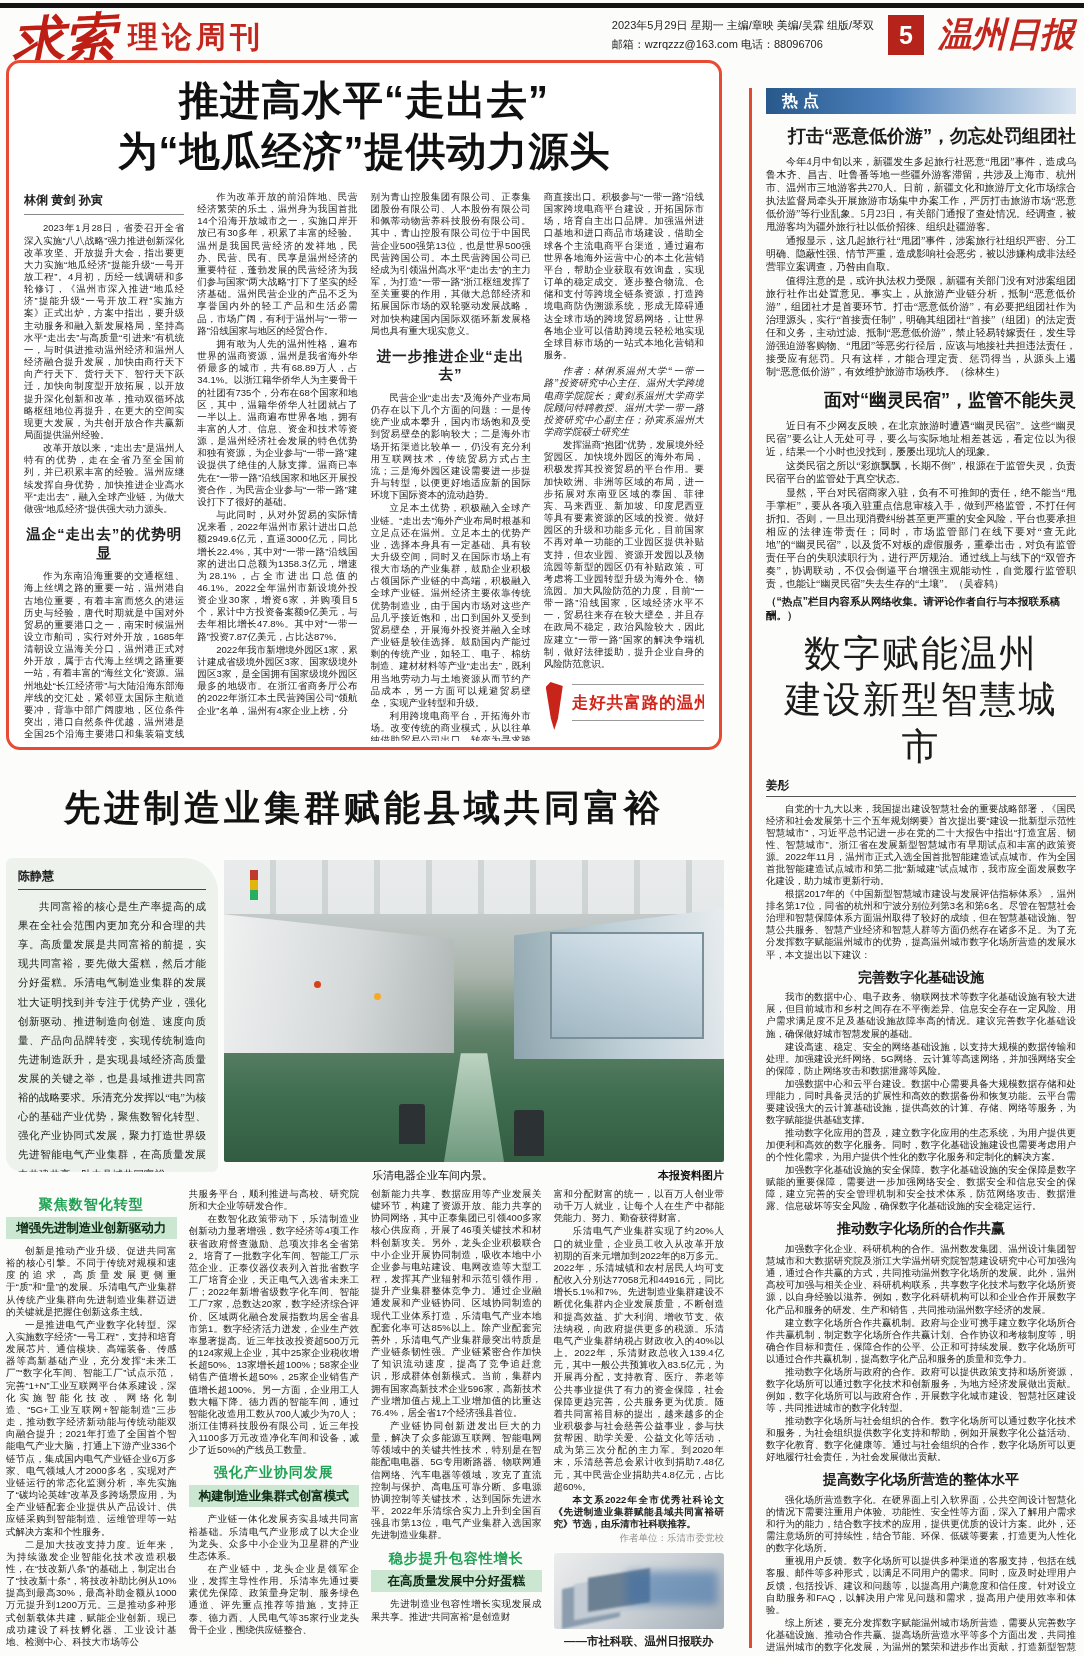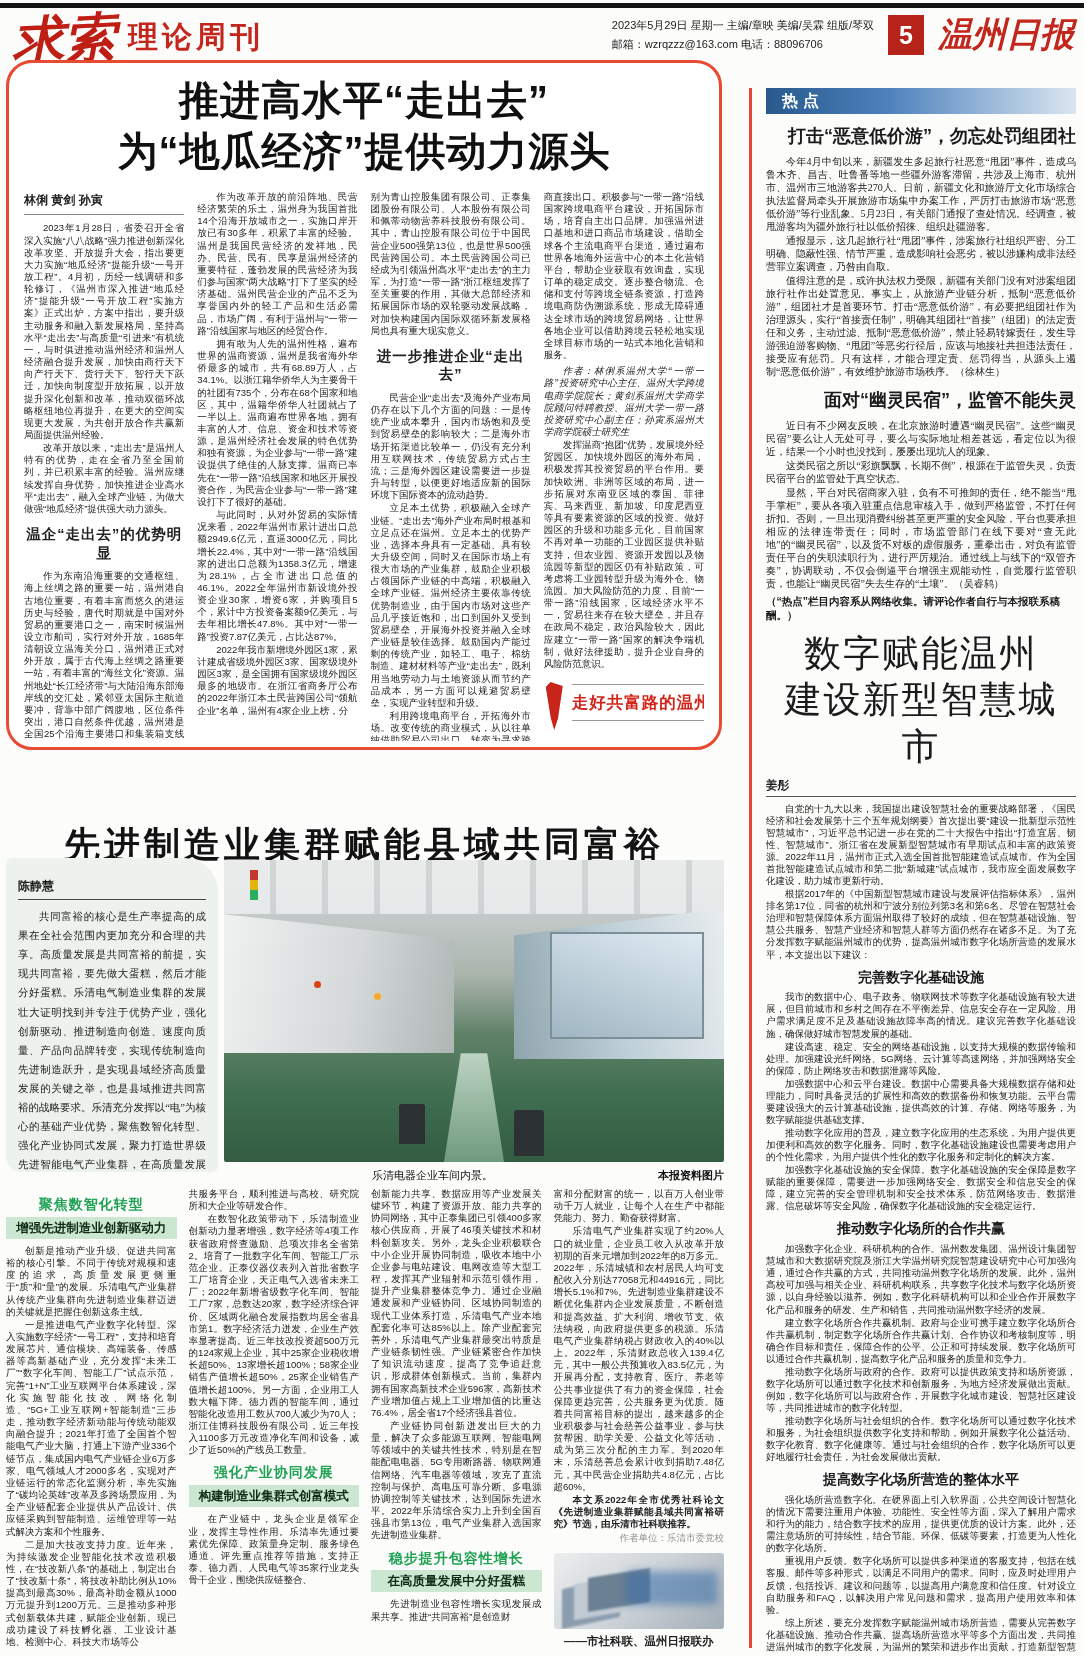--- a/index.html
+++ b/index.html
@@ -12,21 +12,21 @@
   .brand-script{font-family:"Liberation Serif",serif;font-style:italic;font-weight:bold;font-size:52px;
     color:#bf1e15;line-height:.9;transform:rotate(-3deg);margin-top:10px;}
   .brand-title{font-size:30px;font-weight:900;color:#c3261c;margin-left:12px;letter-spacing:4px;margin-top:4px;}
   .mast-info{margin-left:auto;font-size:11px;color:#222;line-height:1.7;text-align:left;}
   .page-num{width:36px;height:40px;background:#b5231b;color:#fff;font-weight:bold;font-size:25px;
     display:flex;align-items:center;justify-content:center;margin:0 14px;}
   .paper-name{font-family:"Liberation Serif",serif;font-style:italic;font-weight:bold;font-size:34px;color:#c3261c;white-space:nowrap;}
 
   
   .lead-box{position:absolute;left:6px;top:60px;width:710px;height:684px;border:3px solid #e84a33;
-    border-radius:26px;background:#fff;overflow:hidden;}
+    border-radius:14px;background:#fff;overflow:hidden;}
   .lead-title{text-align:center;font-weight:900;font-size:40px;line-height:1.28;margin-top:12px;
     letter-spacing:1px;color:#101010;}
   .lead-cols{position:absolute;left:15px;right:15px;top:128px;bottom:6px;display:flex;gap:13px;overflow:hidden;}
   .col{flex:1 1 0;overflow:hidden;font-size:9.5px;line-height:1.28;text-align:justify;color:#222;}
   .authors{font-weight:bold;font-size:12px;padding:2px 0 6px;border-bottom:1px solid #888;margin-bottom:7px;}
 
   
   .blk{margin:0 0 1px;}
   .blk.p{text-indent:2em;}
   .blk.c{text-indent:0;}
@@ -54,24 +54,24 @@
     display:flex;align-items:center;margin-bottom:8px;}
   .hot-title{font-family:Liberation Sans, sans-serif;font-weight:bold;font-size:18px;text-align:right;margin:10px 0 7px;}
   .hot-body{font-family:"Liberation Serif",serif;font-size:10px;line-height:1.3;text-align:justify;}
   .hot-note{font-weight:bold;font-size:10.5px;margin:5px 0 8px;}
   .dig-title{font-family:"Liberation Serif",serif;font-weight:400;font-size:37px;text-align:center;
     line-height:1.25;margin:8px 0 8px;letter-spacing:2px;}
   .dig-author{font-weight:bold;font-size:11.5px;border-bottom:1px solid #555;padding-bottom:3px;margin-bottom:6px;}
   .dig-body{font-size:9.5px;line-height:1.27;text-align:justify;}
 
   
-  .mid-title{position:absolute;left:6px;top:821px;width:716px;text-align:center;
+  .mid-title{position:absolute;left:6px;top:784px;width:716px;text-align:center;
     font-family:"Liberation Serif",serif;font-weight:900;font-size:36px;letter-spacing:4px;color:#121212;}
   .intro-panel{position:absolute;left:6px;top:858px;width:212px;height:314px;background:#edf2ec;
-    border-radius:6px 34px 6px 16px;padding:20px 12px;box-sizing:border-box;overflow:hidden;}
+    border-radius:6px 34px 6px 16px;padding:10px 12px;box-sizing:border-box;overflow:hidden;}
   .intro-author{font-weight:bold;font-size:12px;border-bottom:1px solid #444;padding-bottom:4px;margin-bottom:7px;}
   .intro-text{font-family:"Liberation Serif",serif;font-size:10.5px;line-height:1.82;text-align:justify;text-indent:2em;}
 
   
   .photo{position:absolute;left:224px;top:860px;width:500px;height:302px;overflow:hidden;border-radius:2px;
     background:linear-gradient(#dadedf 0%,#c6cccd 16%,#aab4ab 38%,#5f8168 58%,#3f6e50 78%,#335c42 100%);}
   .ph-ceiling{position:absolute;left:0;top:0;width:100%;height:18%;
     background:repeating-linear-gradient(90deg,#eceeee 0 46px,#cfd4d4 46px 52px);opacity:.85;}
   .ph-machines-left{position:absolute;left:0;top:18%;width:46%;height:46%;
     background:linear-gradient(100deg,#f0f1f1 0%,#d5d9da 55%,#aeb6b4 100%);
@@ -258,20 +258,21 @@
         <div class="blk p">一是推进电气产业数字化转型。深入实施数字经济“一号工程”，支持和培育发展芯片、通信模块、高端装备、传感器等高新基础产业，充分发挥“未来工厂”“数字化车间、智能工厂”试点示范，完善“1+N”工业互联网平台体系建设，深化实施智能化技改、网络化制造、“5G+工业互联网+智能制造”三步走，推动数字经济新动能与传统动能双向融合提升；2021年打造了全国首个智能电气产业大脑，打通上下游产业336个链节点，集成国内电气产业链企业6万多家、电气领域人才2000多名，实现对产业链运行的常态化监测分析，率先实施了“碳均论英雄”改革及多跨场景应用，为全产业链配套企业提供从产品设计、供应链采购到智能制造、运维管理等一站式解决方案和个性服务。</div>
         <div class="blk p">二是加大技改支持力度。近年来，为持续激发企业智能化技术改造积极性，在“技改新八条”的基础上，制定出台了“技改新十条”，将技改补助比例从10%提高到最高30%，最高补助金额从1000万元提升到1200万元。三是推动多种形式创新载体共建，赋能企业创新。现已成功建设了科技孵化器、工业设计基地、检测中心、科技大市场等公</div>
       </div>
   </div>
   <div class="col">
     <div>
         <div class="blk c">共服务平台，顺利推进与高校、研究院所和大企业等研发合作。</div>
         <div class="blk p">在数智化政策带动下，乐清制造业创新动力显著增强，数字经济等4项工作获省政府督查激励、总项次排名全省第2。培育了一批数字化车间、智能工厂示范企业。正泰仪器仪表列入首批省数字工厂培育企业，天正电气入选省未来工厂；2022年新增省级数字化车间、智能工厂7家，总数达20家，数字经济综合评价、区域两化融合发展指数均居全省县市第1。数字经济活力迸发，企业生产效率显著提高。近三年技改投资超500万元的124家规上企业，其中25家企业税收增长超50%、13家增长超100%；58家企业销售产值增长超50%，25家企业销售产值增长超100%。另一方面，企业用工人数大幅下降。德力西的智能车间，通过智能化改造用工数从700人减少为70人；浙江佳博科技股份有限公司，近三年投入1100多万元改造净化车间和设备，减少了近50%的产线员工数量。</div>
         <div class="blk g1">强化产业协同发展</div>
         <div class="blk g2">构建制造业集群式创富模式</div>
+        <div class="blk p">产业链一体化发展夯实县域共同富裕基础。乐清电气产业形成了以大企业为龙头、众多中小企业为卫星群的产业生态体系。</div>
         <div class="blk p">在产业链中，龙头企业是领军企业，发挥主导性作用。乐清率先通过要素优先保障、政策量身定制、服务绿色通道、评先重点推荐等措施，支持正泰、德力西、人民电气等35家行业龙头骨干企业，围绕供应链整合、</div>
       </div>
   </div>
   <div class="col">
     <div>
         <div class="blk c">创新能力共享、数据应用等产业发展关键环节，构建了资源开放、能力共享的协同网络，其中正泰集团已引领400多家核心供应商，开展了46项关键技术和材料创新攻关。另外，龙头企业积极联合中小企业开展协同制造，吸收本地中小企业参与电站建设、电网改造等大型工程，发挥其产业辐射和示范引领作用，提升产业集群整体竞争力。通过企业融通发展和产业链协同、区域协同制造的现代工业体系打造，乐清电气产业本地配套化率可达85%以上。除产业配套完善外，乐清电气产业集群最突出特质是产业链条韧性强。产业链紧密合作加快了知识流动速度，提高了竞争追赶意识，形成群体创新模式。当前，集群内拥有国家高新技术企业596家，高新技术产业增加值占规上工业增加值的比重达76.4%，居全省17个经济强县首位。</div>
         <div class="blk p">产业链协同创新迸发出巨大的力量，解决了众多能源互联网、智能电网等领域中的关键共性技术，特别是在智能配电电器、5G专用断路器、物联网通信网络、汽车电器等领域，攻克了直流控制与保护、高电压可靠分断、多电源协调控制等关键技术，达到国际先进水平。2022年乐清综合实力上升到全国百强县市第13位，电气产业集群入选国家先进制造业集群。</div>
         <div class="blk g1">稳步提升包容性增长</div>
         <div class="blk g2">在高质量发展中分好蛋糕</div>
         <div class="blk p">先进制造业包容性增长实现发展成果共享。推进“共同富裕”是创造财</div>

